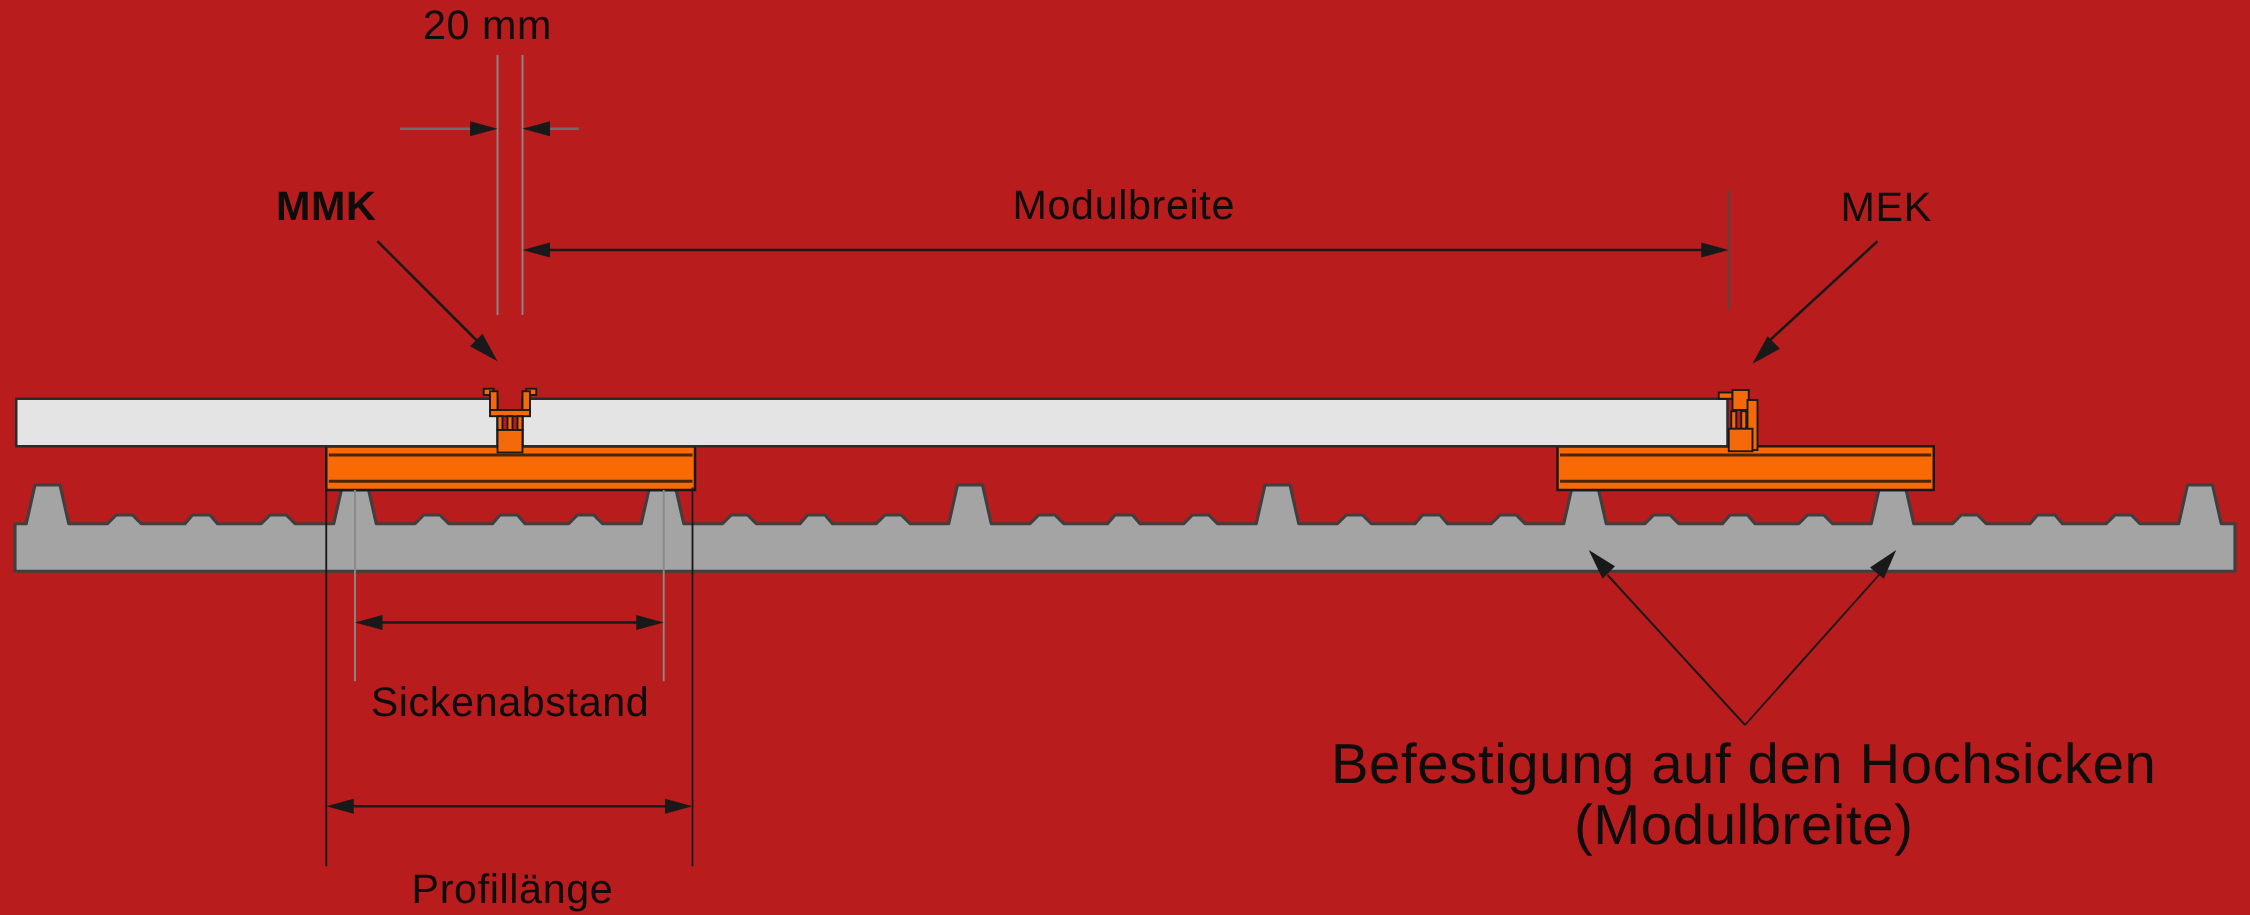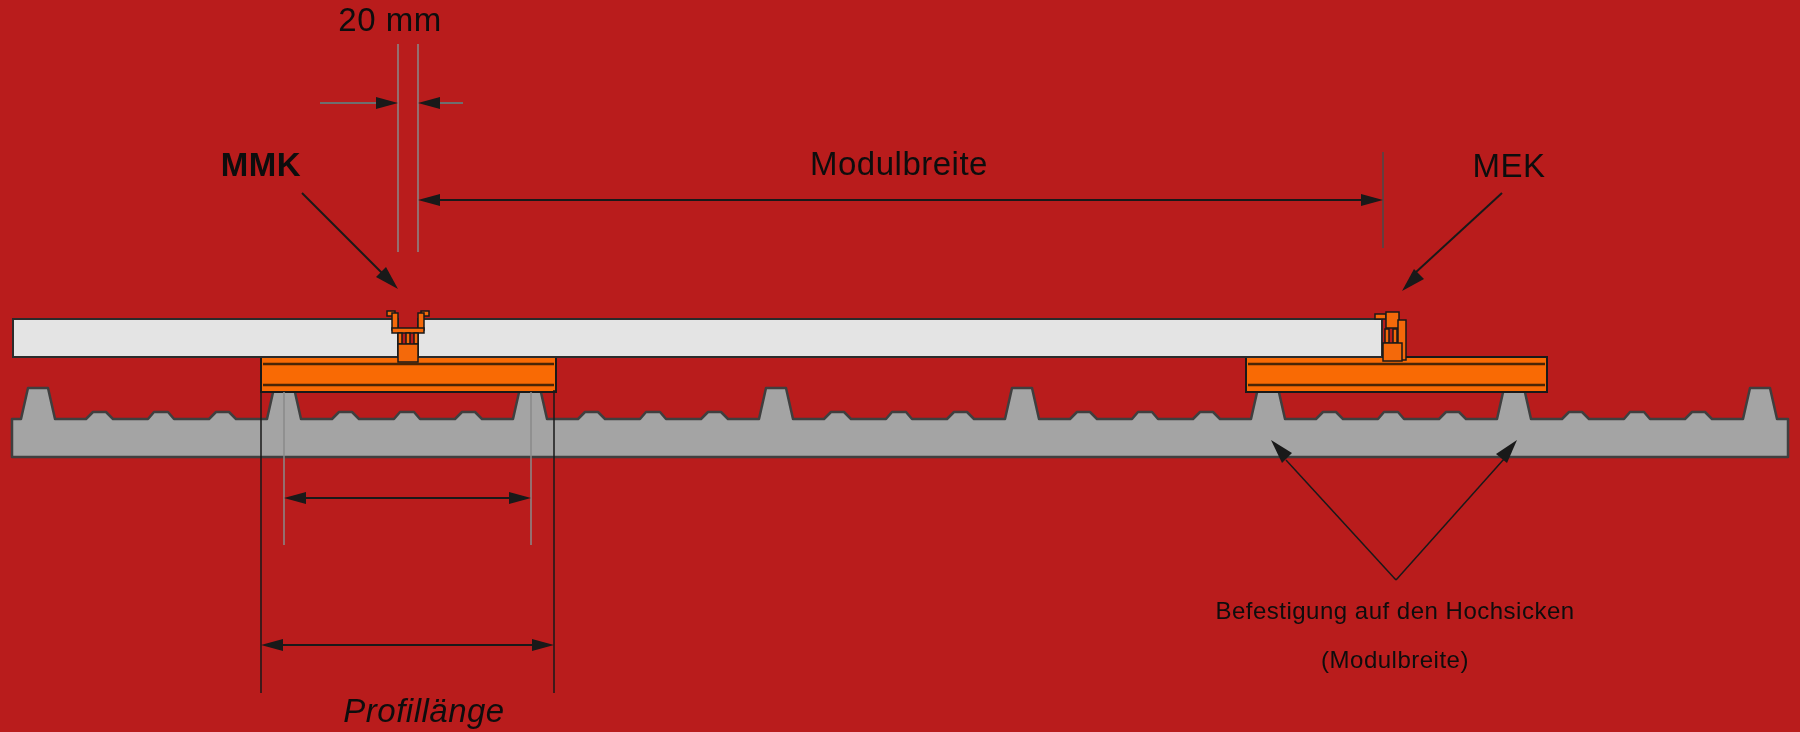--- a/index.html
+++ b/index.html
@@ -25,21 +25,21 @@
   .fill-clamp{fill:var(--clamp-orange);}
   .fill-module{fill:var(--module-gray);}
   .fill-sheet{fill:var(--sheet-gray);}
   .lbl{
     position:absolute;transform:translate(-50%,-50%);
     font-size:33px;color:var(--text-color);white-space:nowrap;
     letter-spacing:0.5px;
   }
   .lbl-block{
     position:absolute;transform:translateX(-50%);
-    font-size:24px;color:var(--text-color);text-align:center;
+    font-size:45px;color:var(--text-color);text-align:center;
     line-height:49px;white-space:nowrap;letter-spacing:0.5px;
   }
 </style>
 </head>
 <body>
 
 <div class="canvas">
 
   <svg width="1800" height="732" viewBox="0 0 1800 732">
 
@@ -169,21 +169,22 @@
   </svg>
 
   <div class="lbl" style="left:390px;top:20px;">20 mm</div>
 
   <div class="lbl" style="left:261px;top:165px;font-weight:bold;">MMK</div>
 
   <div class="lbl" style="left:899px;top:164px;">Modulbreite</div>
 
   <div class="lbl" style="left:1484px;top:166px;margin-left:25px;">MEK</div>
 
+  <div class="lbl" style="left:408px;top:562px;">Sickenabstand</div>
 
-  <div class="lbl" style="left:424px;top:711px;font-style:italic;">Profillänge</div>
+  <div class="lbl" style="left:410px;top:711px;">Profillänge</div>
 
   <div class="lbl-block" style="left:1395px;top:586px;">
     <div>Befestigung auf den Hochsicken</div>
     <div>(Modulbreite)</div>
   </div>
 
 </div>
 
 </body></html>

